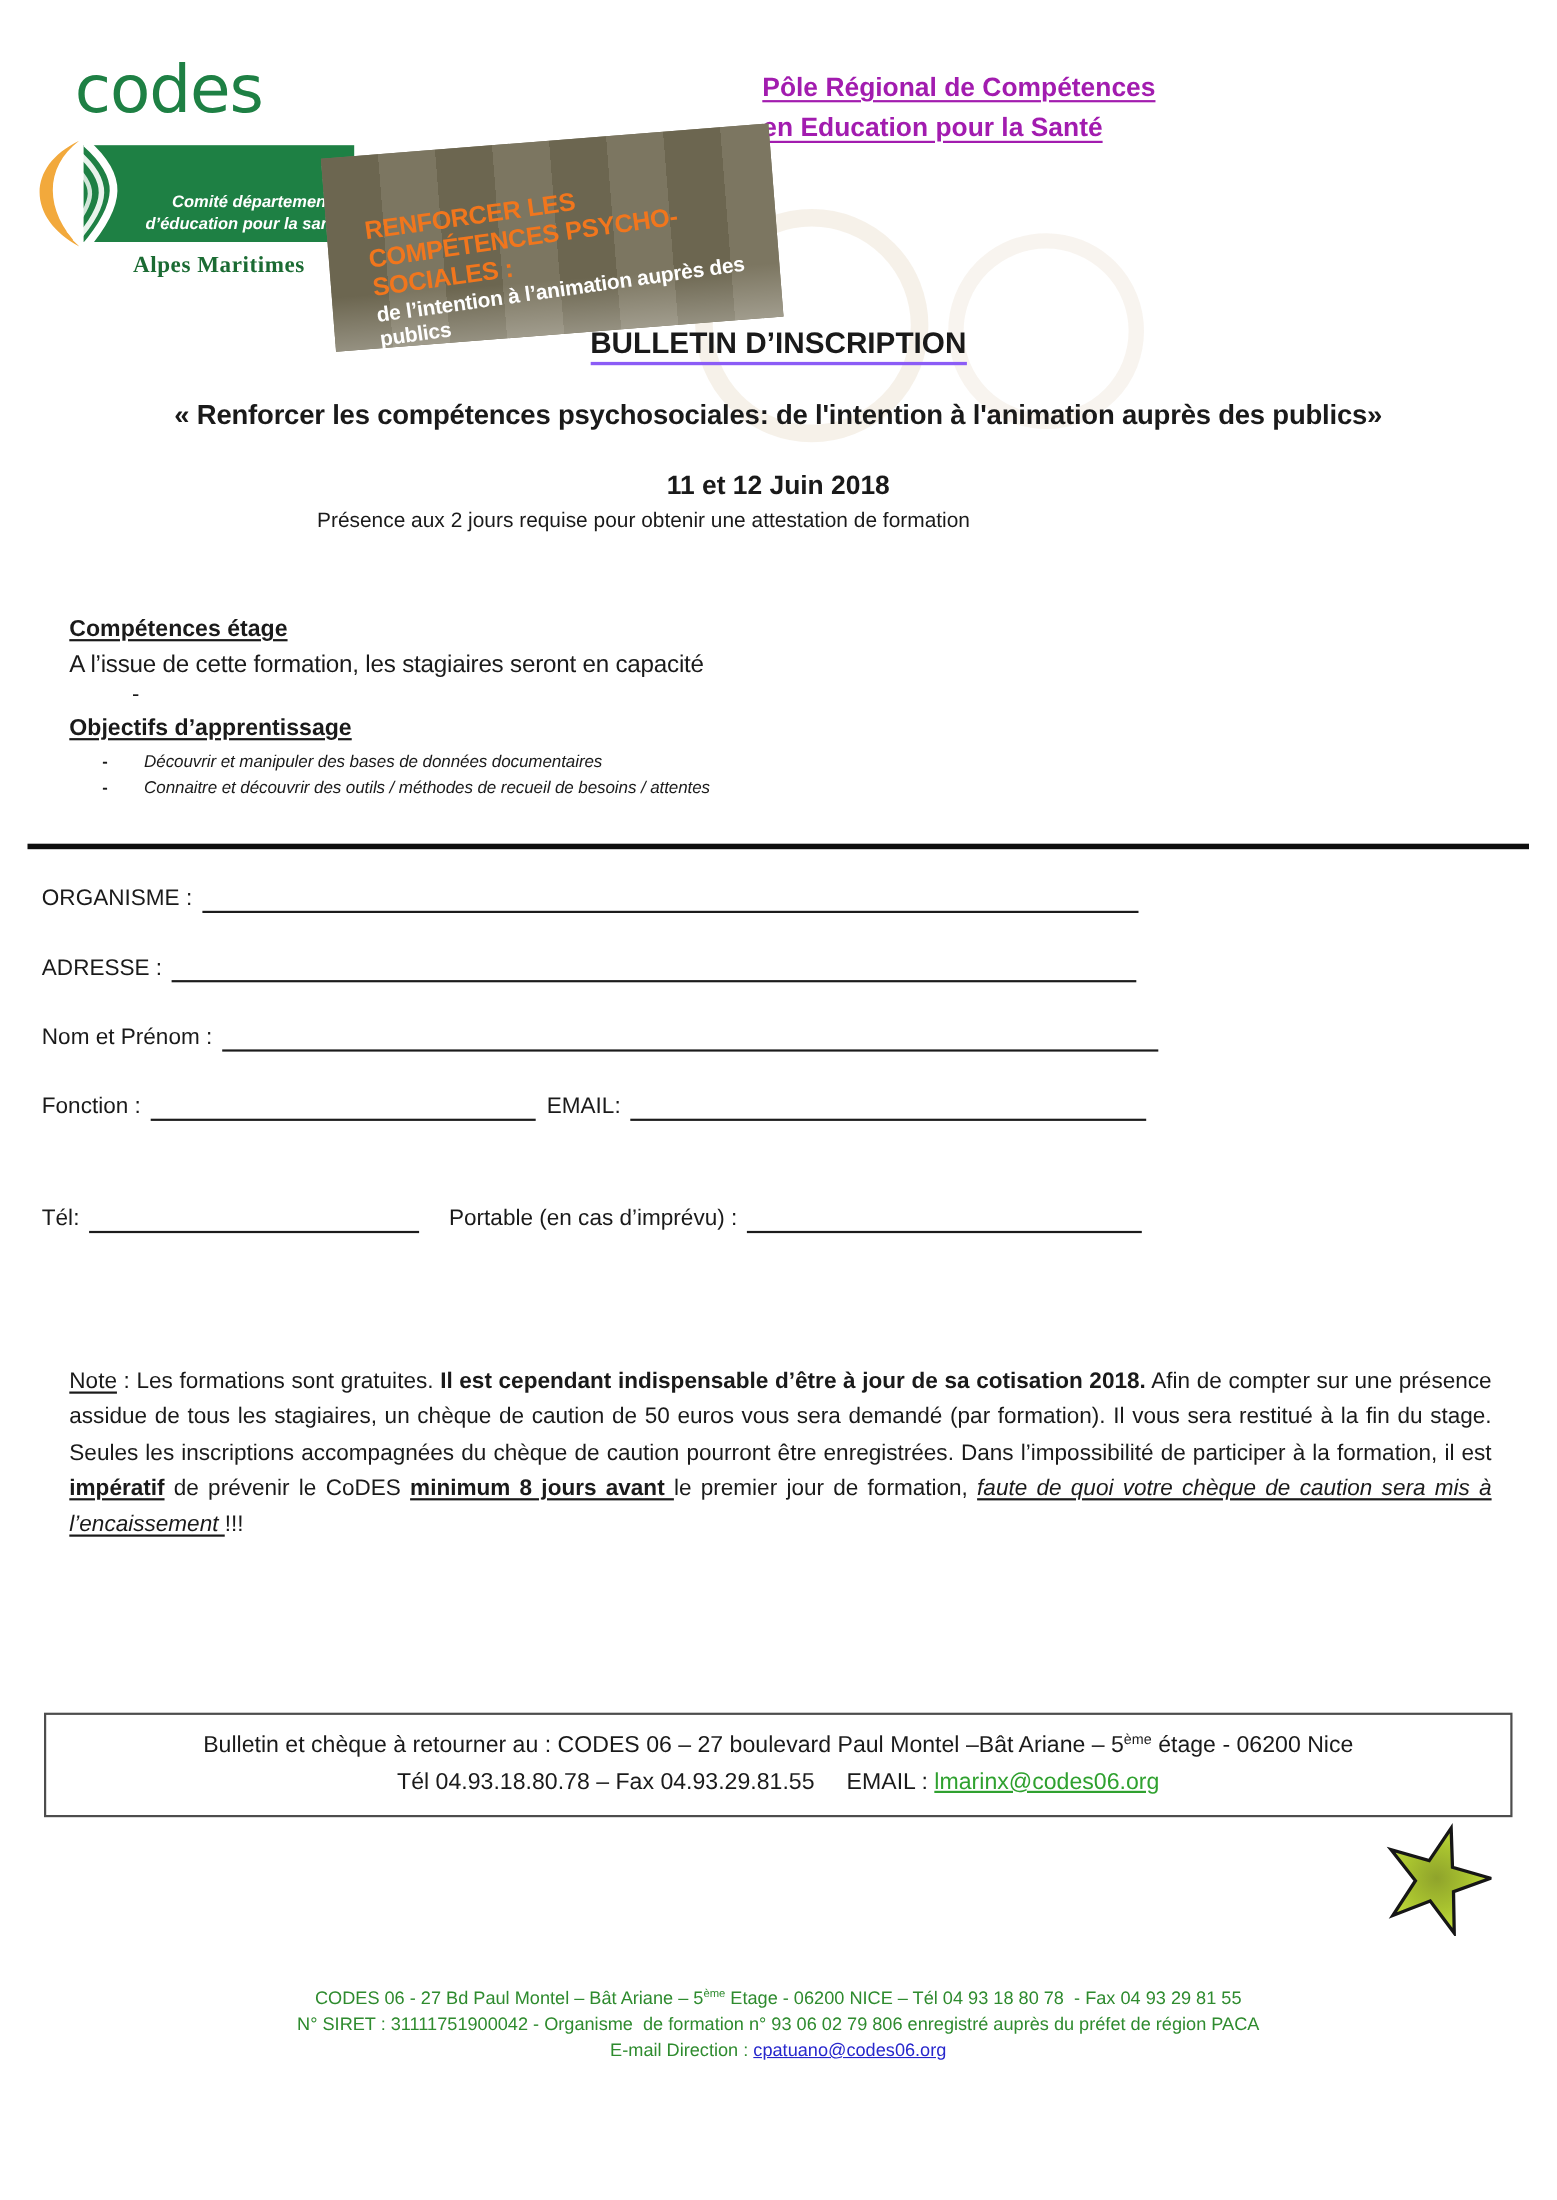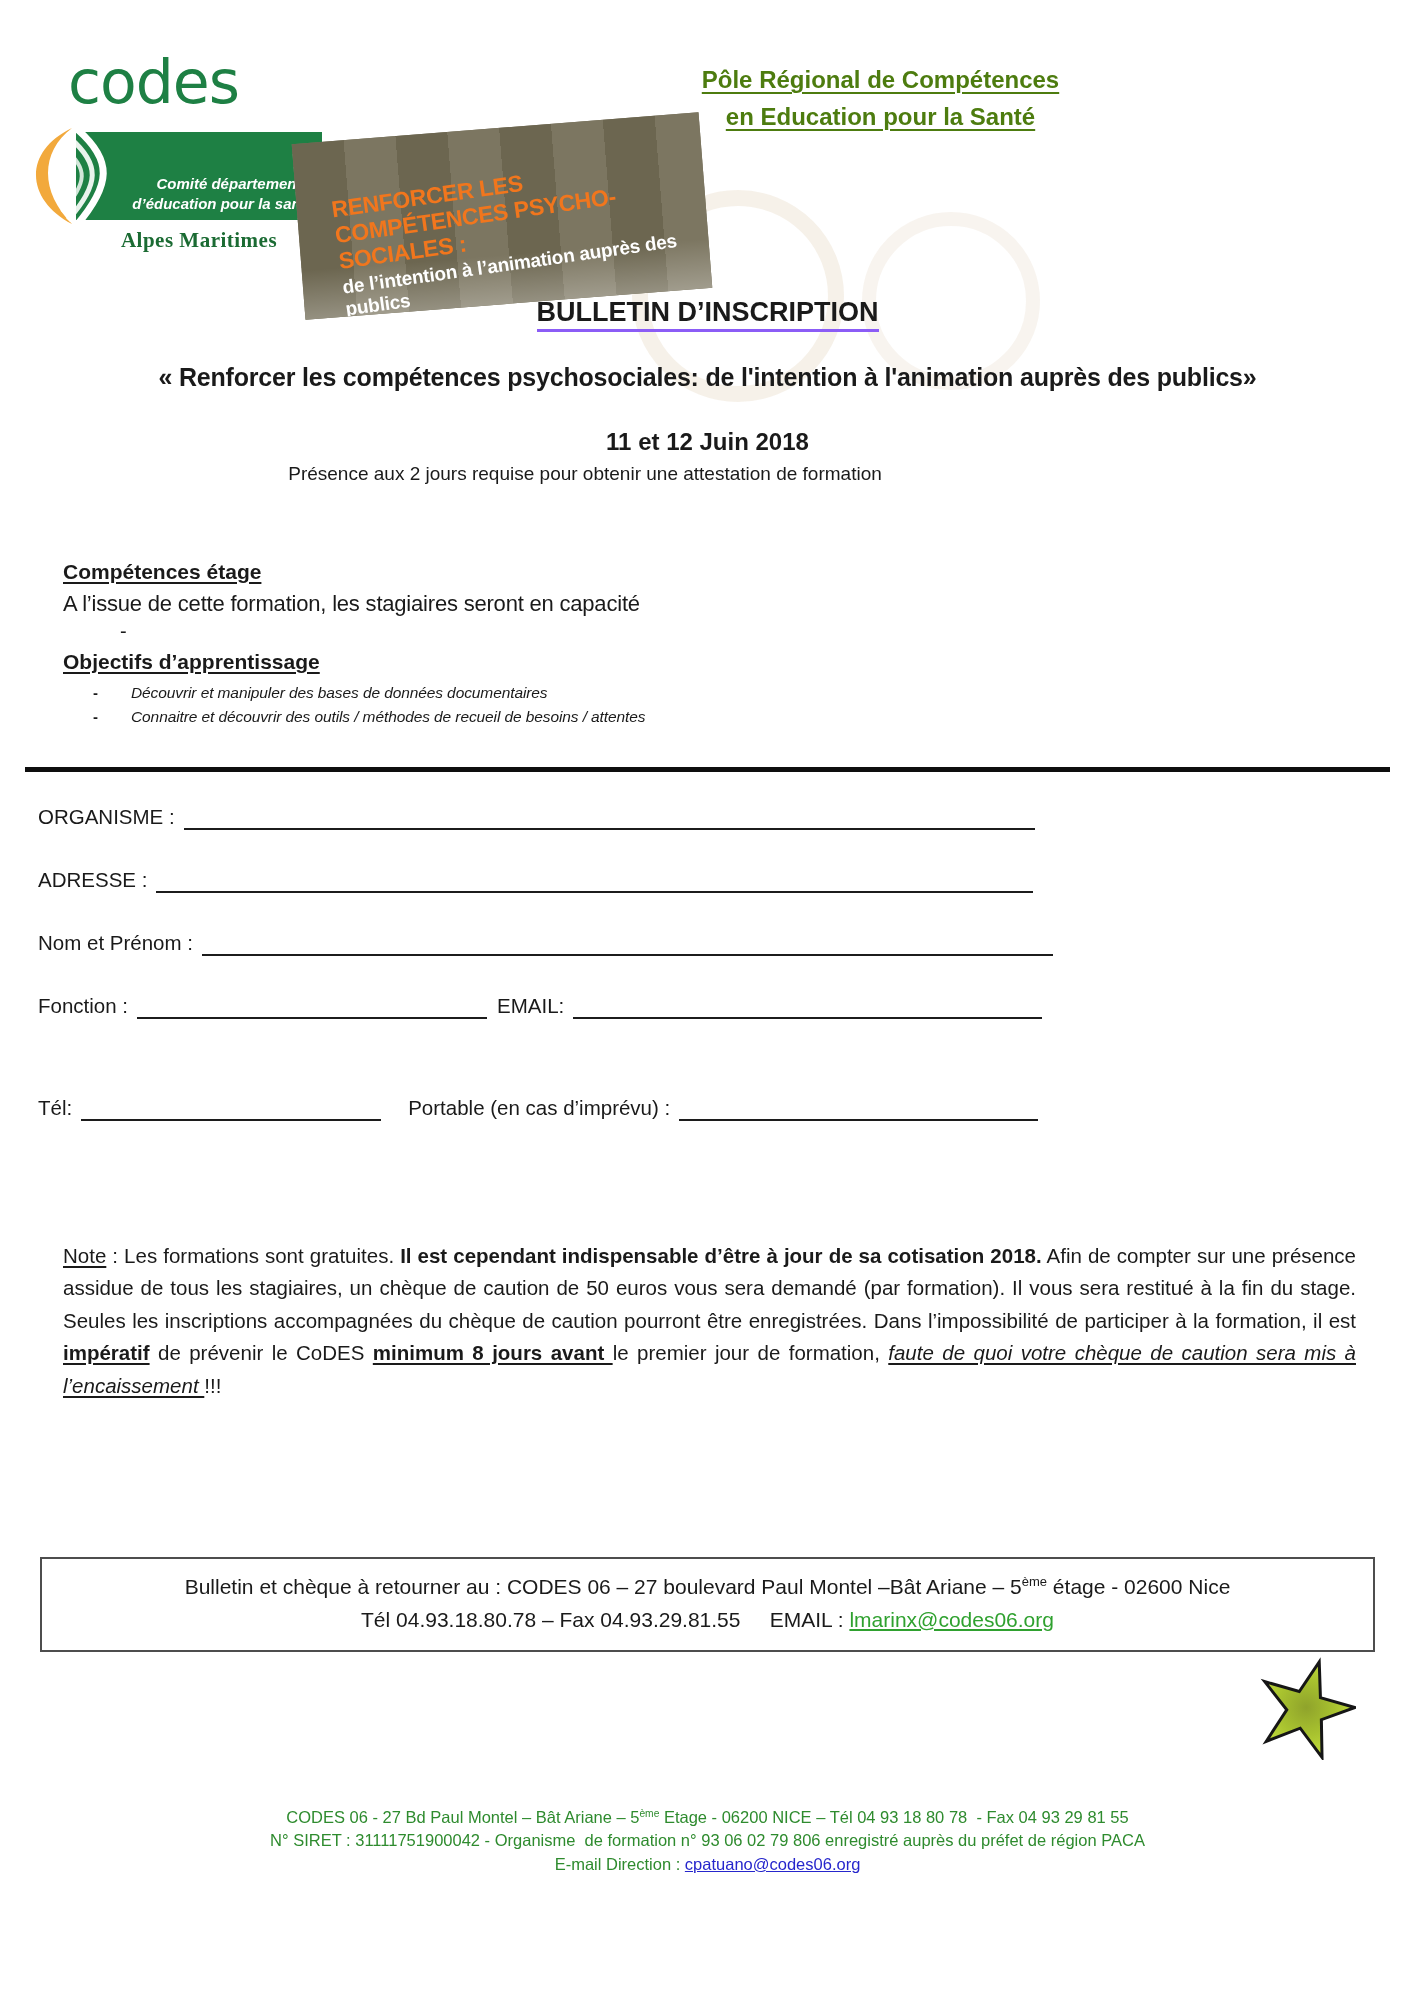--- a/index.html
+++ b/index.html
@@ -21,22 +21,22 @@
     font-style:italic;font-weight:bold;font-size:15px;line-height:1.3;
   }
   .logo-swoosh{position:absolute;left:-26px;top:70px;width:130px;height:110px;}
   .logo-region{
     position:absolute;left:24px;top:176px;width:246px;text-align:center;
     font-family:"Liberation Serif",serif;font-weight:bold;font-size:21px;
     color:var(--logo-dark-green);letter-spacing:.5px;
   }
 
   
-  .pole{position:absolute;left:693px;top:66px;width:375px;text-align:center;
-    font-size:24px;font-weight:bold;color:#4d7c0f;}
+  .pole{position:absolute;left:693px;top:66px;width:375px;text-align:left;
+    font-size:24px;font-weight:bold;color:#a21caf;}
   .pole div{margin-bottom:9px;text-decoration:underline;text-decoration-thickness:2px;text-underline-offset:4px;}
 
   
   .bg-circle{position:absolute;border-radius:50%;}
   .bg-circle.c1{left:632px;top:190px;width:180px;height:180px;border:16px solid rgba(224,207,182,.30);}
   .bg-circle.c2{left:862px;top:212px;width:150px;height:150px;border:14px solid rgba(224,207,182,.22);}
 
   
   .banner-wrap{position:absolute;left:298px;top:128px;width:410px;height:185px;}
   .banner{
@@ -185,21 +185,21 @@
   <div class="form-row" style="top:1052px;width:1000px;margin-top:39px;">
     <span class="flabel">Tél:</span>
     <span class="fline fixed300"></span>
     <span class="flabel pad-left-lg">Portable (en cas d’imprévu) :</span>
     <span class="fline"></span>
   </div>
 
   <div class="note"><span class="seg-underline">Note</span><span> : Les formations sont gratuites. </span><span class="seg-bold">Il est cependant indispensable d’être à jour de sa cotisation 2018.</span><span>  Afin de compter sur une présence assidue de tous les stagiaires, un chèque de caution de 50 euros vous sera demandé (par formation). Il vous sera restitué à la fin du stage. Seules les inscriptions accompagnées du chèque de caution pourront être enregistrées. Dans l’impossibilité de participer à la formation, il est </span><span class="seg-bold seg-underline">impératif</span><span> de prévenir le CoDES </span><span class="seg-bold seg-underline">minimum 8 jours avant </span><span>le premier jour de formation, </span><span class="seg-italic seg-underline">faute de quoi votre chèque de caution sera mis à l’encaissement </span><span>!!!</span></div>
 
   <div class="return-box">
-    <div class="rb-line"><span>Bulletin et chèque à retourner au : CODES 06 – 27 boulevard Paul Montel –Bât Ariane – 5</span><span class="seg-sup">ème</span><span> étage - 02600 Nice</span></div>
+    <div class="rb-line"><span>Bulletin et chèque à retourner au : CODES 06 – 27 boulevard Paul Montel –Bât Ariane – 5</span><span class="seg-sup">ème</span><span> étage - 06200 Nice</span></div>
     <div class="rb-line"><span>Tél 04.93.18.80.78 – Fax 04.93.29.81.55     EMAIL : </span><a class="link-green">lmarinx@codes06.org</a></div>
   </div>
 
   <svg class="star" viewBox="0 0 100 104">
     <defs>
       <radialGradient id="starGrad" cx="50%" cy="52%" r="55%">
         <stop offset="0%" stop-color="#8fa32b"></stop>
         <stop offset="55%" stop-color="#a8c22f"></stop>
         <stop offset="100%" stop-color="#c3dd3c"></stop>
       </radialGradient>

